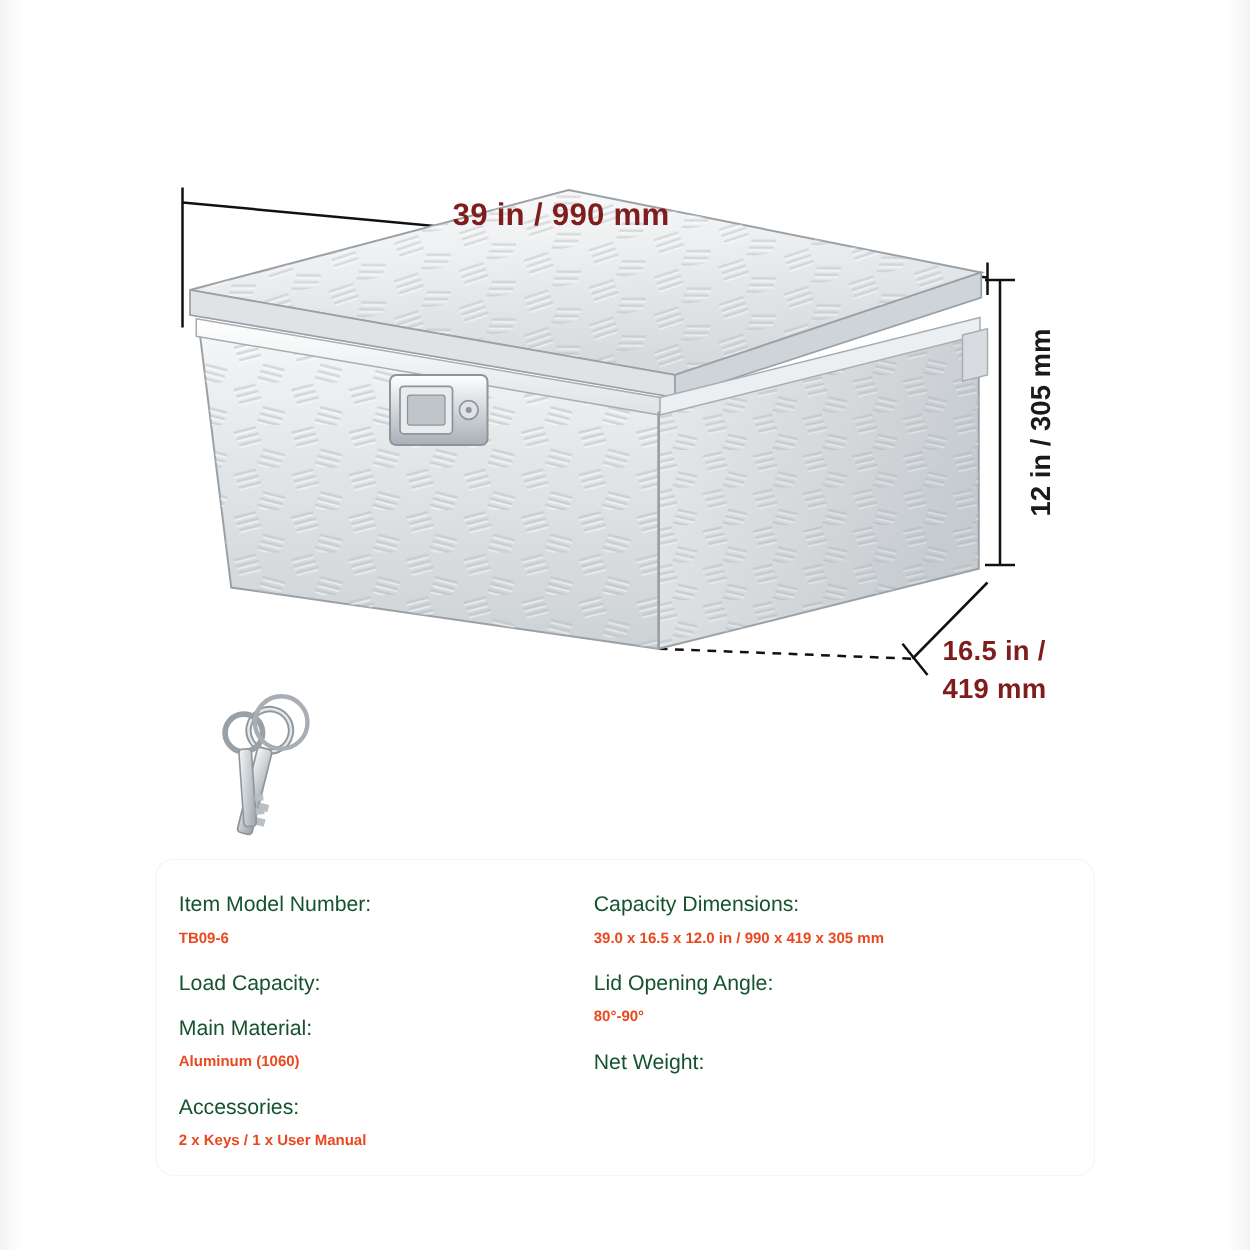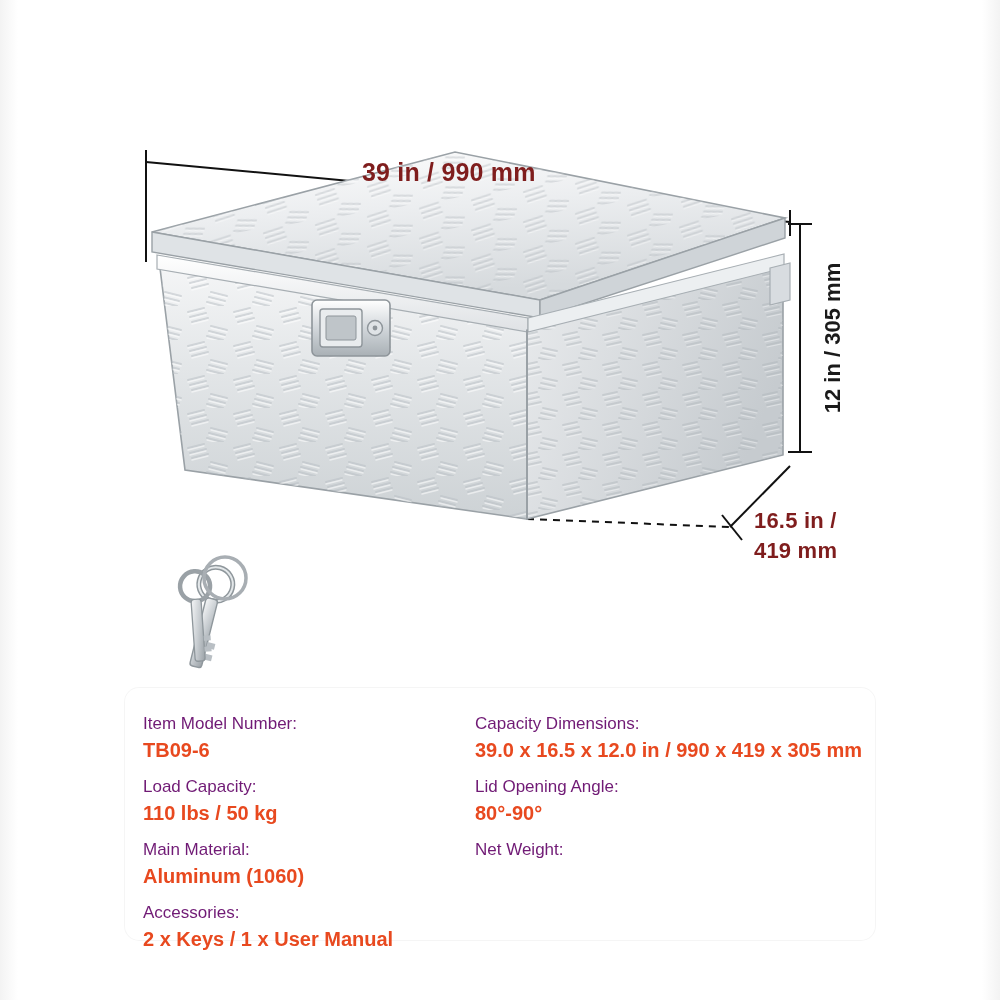--- a/index.html
+++ b/index.html
@@ -91,25 +91,25 @@
     top: 22px;
   }
   #spec-col-left { left: 18px; width: 340px; }
   #spec-col-right { left: 350px; width: 400px; }
 
   .spec-group {
     margin-bottom: 9px;
   }
   .spec-label {
     font-size: 17px;
-    color: #701a75;
+    color: #14532d;
     line-height: 27px;
   }
   .spec-value {
-    font-size: 20px;
+    font-size: 12px;
     font-weight: bold;
     color: #e8491f;
     line-height: 27px;
   }
   .spec-value.dark {
     color: #222222;
   }
 
   
   #edge-left, #edge-right {
@@ -313,21 +313,20 @@
 
     <div class="spec-col" id="spec-col-left">
 
       <div class="spec-group">
         <div class="spec-label">Item Model Number:</div>
         <div class="spec-value">TB09-6</div>
       </div>
 
       <div class="spec-group">
         <div class="spec-label">Load Capacity:</div>
-        <div class="spec-value">110 lbs / 50 kg</div>
       </div>
 
       <div class="spec-group">
         <div class="spec-label">Main Material:</div>
         <div class="spec-value">Aluminum (1060)</div>
       </div>
 
       <div class="spec-group">
         <div class="spec-label">Accessories:</div>
         <div class="spec-value">2 x Keys / 1 x User Manual</div>

